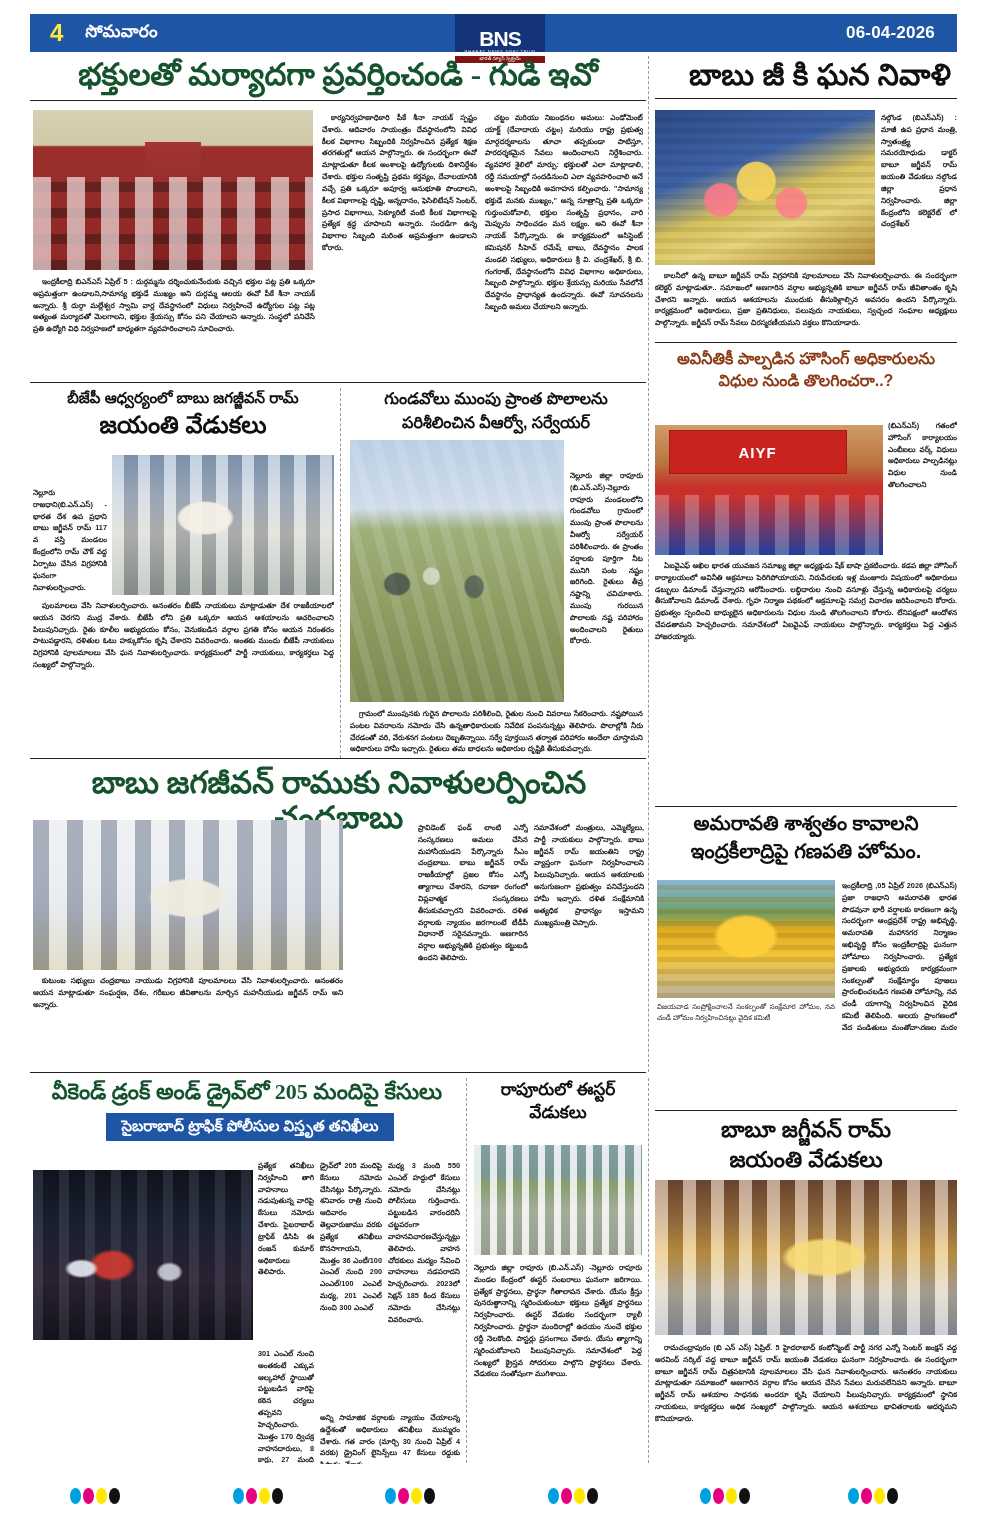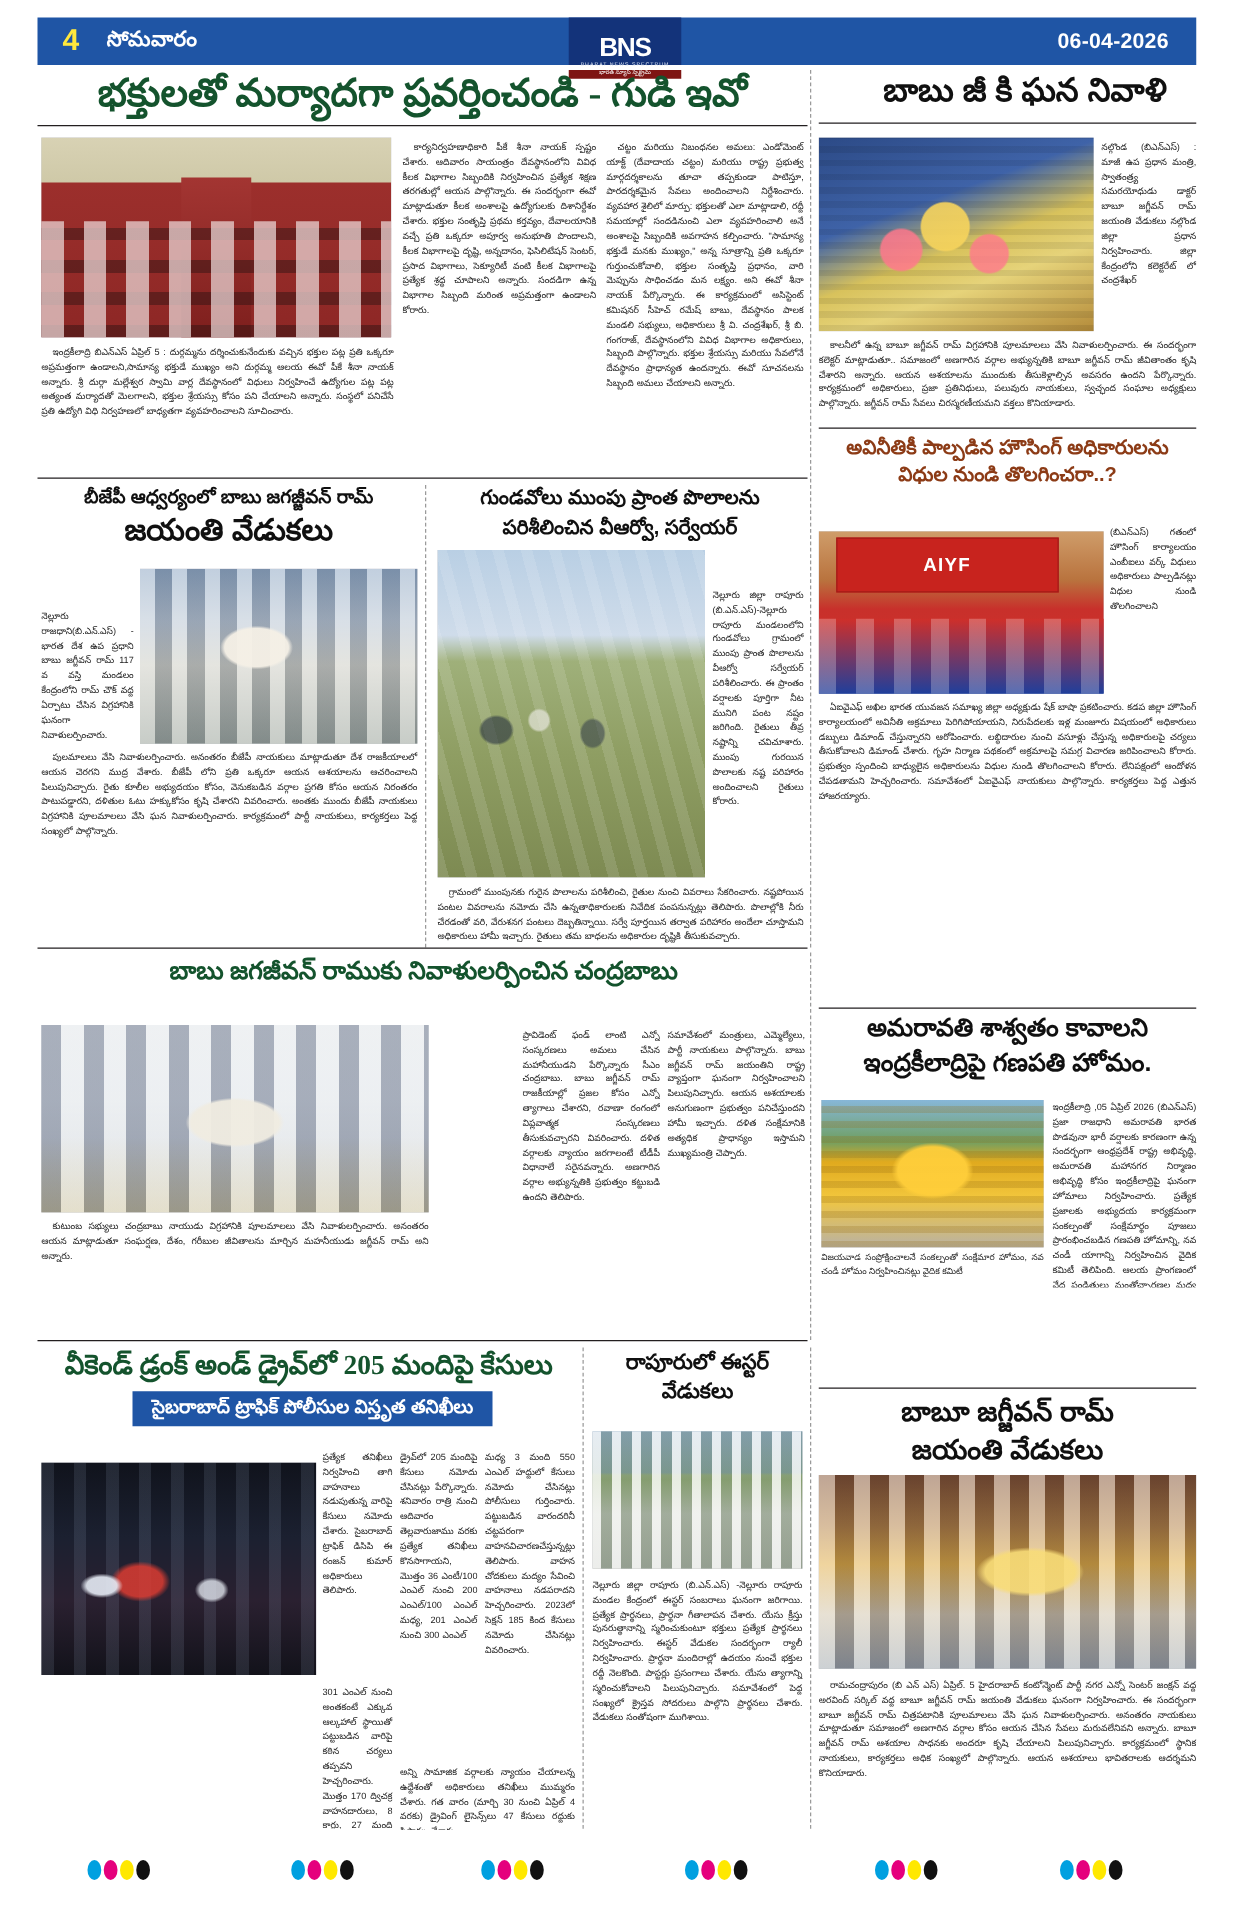--- a/index.html
+++ b/index.html
@@ -234,21 +234,21 @@
   
   .col {
     position: absolute;
     font-size: 7.3px;
     line-height: 1.62;
     color: #1a1a1a;
     text-align: justify;
     overflow: hidden;
     word-spacing: .4px;
   }
-  .col p { margin: 0 0 3px 0; text-indent: 9px; }
+  .col p { margin: 0 0 3px 0; text-indent: 9px; font-weight: bold; }
   .col p.nf { text-indent: 0; }
   .caption {
     position: absolute;
     font-size: 7px;
     line-height: 1.55;
     color: #1a1a1a;
     text-align: justify;
   }
 
   
@@ -284,21 +284,21 @@
       <div class="sub2">భారత్ న్యూస్ స్పెక్ట్రమ్</div>
     </div>
 
     <span class="mast-date">06-04-2026</span>
   </div>
 
   <div class="vr-dashed" style="left:648px; top:56px; height:330px;"></div>
 
   <div class="hl hl-red" style="left:32px; top:58px; width:612px; font-size:31px;">భక్తులతో మర్యాదగా ప్రవర్తించండి - గుడి ఇవో</div>
 
-  <div class="hl hl-black" style="left:655px; top:58px; width:330px; font-size:26px;">బాబు జీ కి ఘన నివాళి</div>
+  <div class="hl hl-black" style="left:655px; top:58px; width:330px; font-size:30px;">బాబు జీ కి ఘన నివాళి</div>
 
   <div class="hr-thin" style="left:30px; top:100px; width:616px;"></div>
   <div class="hr-thin" style="left:655px; top:98px; width:302px;"></div>
 
   <div class="photo" style="left:33px; top:110px; width:280px; height:160px;">
     <div class="ph-inner ph-hall"></div>
   </div>
 
   <div class="col" style="left:33px; top:276px; width:282px; height:105px;">
     <p>ఇంద్రకీలాద్రి బిఎన్ఎస్ ఏప్రిల్ 5 : దుర్గమ్మను దర్శించుకునేందుకు వచ్చిన భక్తుల పట్ల ప్రతి ఒక్కరూ అప్రమత్తంగా ఉండాలని,సామాన్య భక్తుడే ముఖ్యం అని దుర్గమ్మ ఆలయ ఈవో పీకే శీనా నాయక్ అన్నారు. శ్రీ దుర్గా మల్లేశ్వర స్వామి వార్ల దేవస్థానంలో విధులు నిర్వహించే ఉద్యోగుల పట్ల పట్ల అత్యంత మర్యాదతో మెలగాలని, భక్తుల శ్రేయస్సు కోసం పని చేయాలని అన్నారు. సంస్థలో పనిచేసే ప్రతి ఉద్యోగి విధి నిర్వహణలో బాధ్యతగా వ్యవహరించాలని సూచించారు.</p>
@@ -364,21 +364,21 @@
     <p class="nf">(బిఎన్ఎస్) గతంలో హౌసింగ్ కార్యాలయం ఎంబీఐలు వర్క్ విధులు అధికారులు పాల్పడినట్లు విధుల నుండి తొలగించాలని</p>
   </div>
   <div class="col" style="left:655px; top:560px; width:302px; height:240px;">
     <p>ఏఐవైఎఫ్ అఖిల భారత యువజన సమాఖ్య జిల్లా అధ్యక్షుడు షేక్ బాషా ప్రకటించారు. కడప జిల్లా హౌసింగ్ కార్యాలయంలో అవినీతి అక్రమాలు పెరిగిపోయాయని, నిరుపేదలకు ఇళ్ల మంజూరు విషయంలో అధికారులు డబ్బులు డిమాండ్ చేస్తున్నారని ఆరోపించారు. లబ్ధిదారుల నుంచి వసూళ్లు చేస్తున్న అధికారులపై చర్యలు తీసుకోవాలని డిమాండ్ చేశారు. గృహ నిర్మాణ పథకంలో అక్రమాలపై సమగ్ర విచారణ జరిపించాలని కోరారు. ప్రభుత్వం స్పందించి బాధ్యులైన అధికారులను విధుల నుండి తొలగించాలని కోరారు. లేనిపక్షంలో ఆందోళన చేపడతామని హెచ్చరించారు. సమావేశంలో ఏఐవైఎఫ్ నాయకులు పాల్గొన్నారు. కార్యకర్తలు పెద్ద ఎత్తున హాజరయ్యారు.</p>
   </div>
 
   <div class="hr-thin" style="left:30px; top:758px; width:616px;"></div>
   <div class="hr-thin" style="left:655px; top:806px; width:302px;"></div>
   <div class="vr-dashed" style="left:648px; top:762px; height:310px;"></div>
 
-  <div class="hl hl-red" style="left:33px; top:766px; width:612px; font-size:20px;">బాబు జగజీవన్ రాముకు నివాళులర్పించిన చంద్రబాబు</div>
+  <div class="hl hl-red" style="left:33px; top:766px; width:612px; font-size:31px;">బాబు జగజీవన్ రాముకు నివాళులర్పించిన చంద్రబాబు</div>
 
   <div class="hl hl-black" style="left:655px; top:812px; width:302px; font-size:20px;">అమరావతి శాశ్వతం కావాలని</div>
   <div class="hl hl-black" style="left:655px; top:840px; width:302px; font-size:20px;">ఇంద్రకీలాద్రిపై గణపతి హోమం.</div>
 
   <div class="photo" style="left:33px; top:820px; width:310px; height:150px;">
     <div class="ph-inner ph-cbn"></div>
   </div>
   <div class="col" style="left:33px; top:975px; width:310px; height:92px;">
     <p>కుటుంబ సభ్యులు చంద్రబాబు నాయుడు విగ్రహానికి పూలమాలలు వేసి నివాళులర్పించారు. అనంతరం ఆయన మాట్లాడుతూ సంఘర్షణ, దేశం, గరీబుల జీవితాలను మార్చిన మహనీయుడు జగ్జీవన్ రామ్ అని అన్నారు.</p>
   </div>

